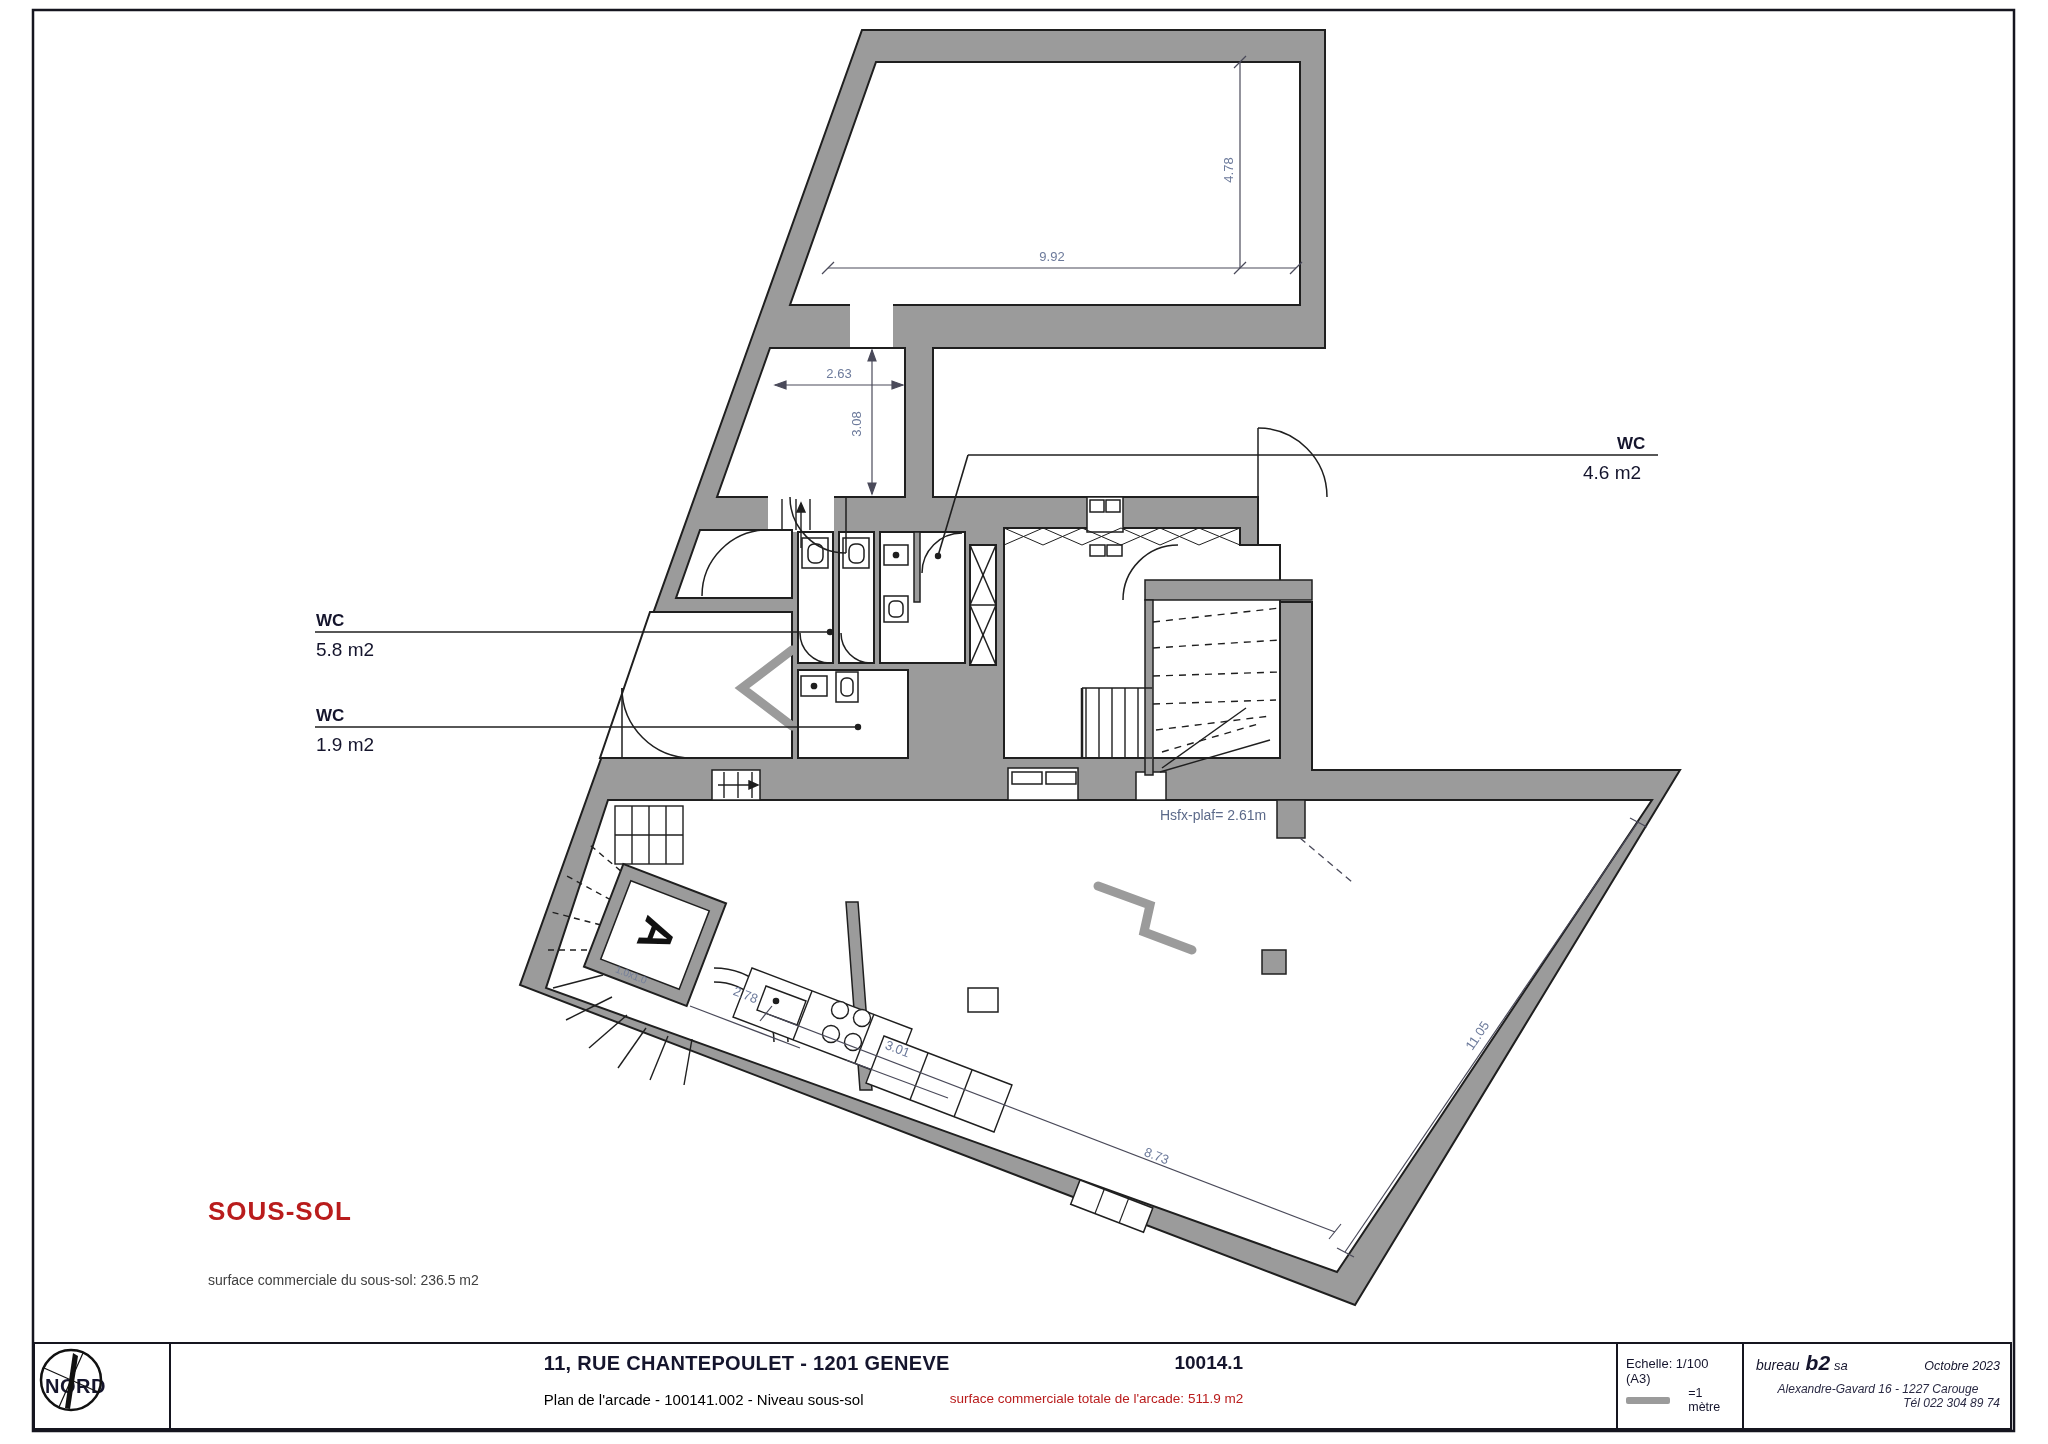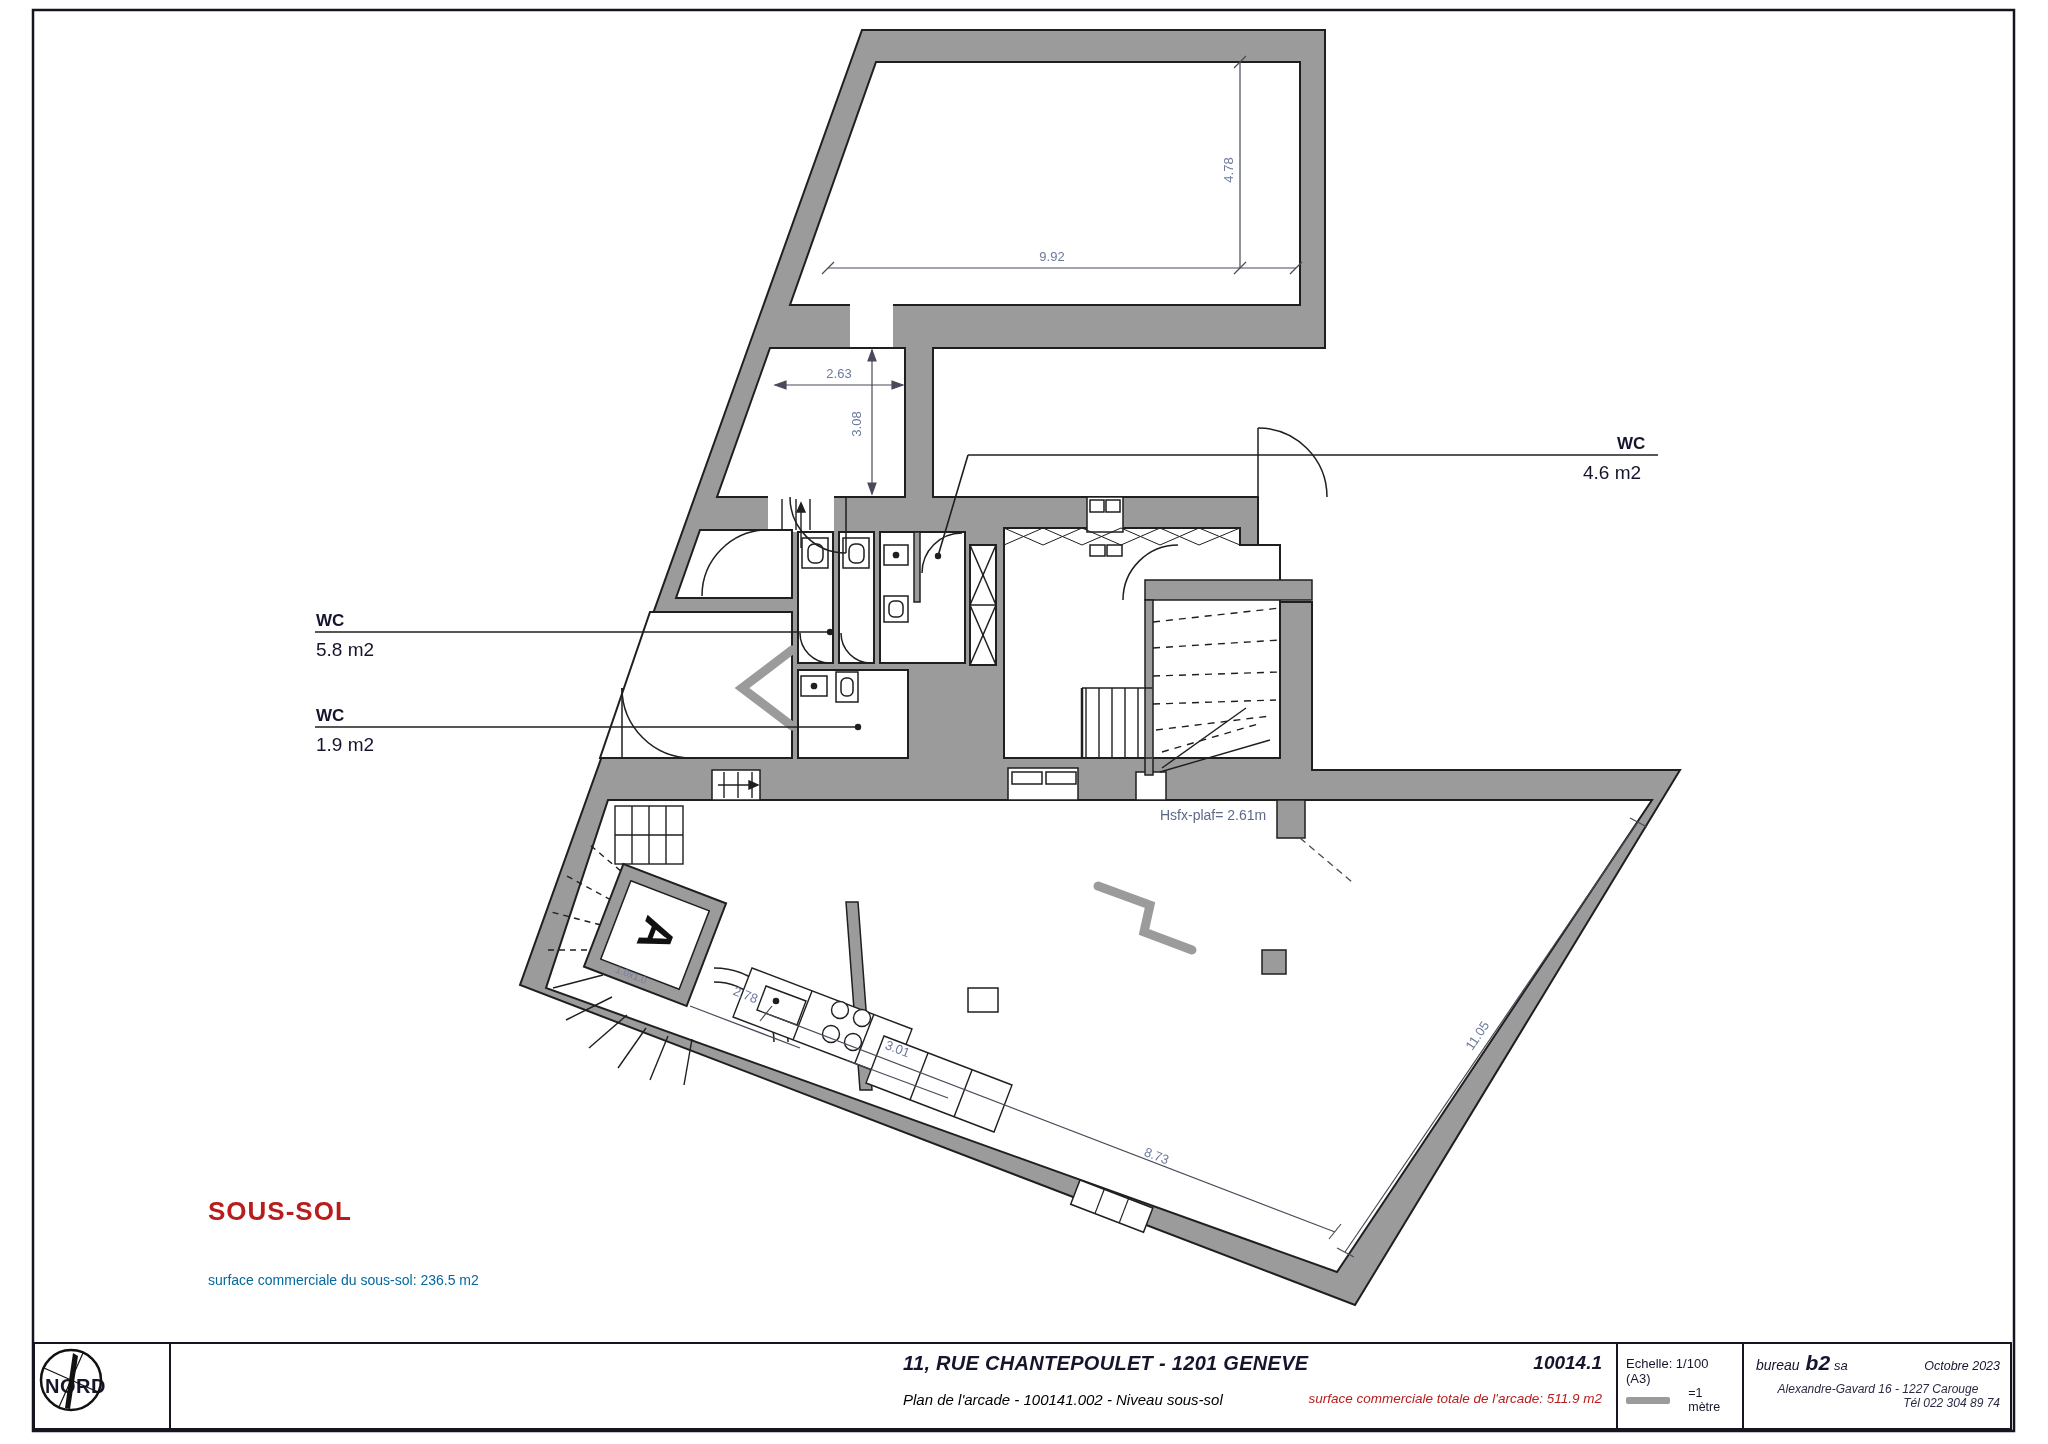--- a/index.html
+++ b/index.html
@@ -2,30 +2,30 @@
 <html><head>
 <meta charset="utf-8">
 <style>
   html,body{margin:0;padding:0;background:#ffffff;}
   .sheet{position:relative;width:2048px;height:1444px;background:#fff;
          font-family:"Liberation Sans",sans-serif;color:#15152d;overflow:hidden;}
   .sheet svg{position:absolute;left:0;top:0;}
   
   .level-title{position:absolute;left:208px;top:1196px;font-size:26px;font-weight:bold;
                letter-spacing:1px;color:#b91c1c;}
-  .level-note{position:absolute;left:208px;top:1272px;font-size:14px;color:#0369a1;}
+  .level-note{position:absolute;left:208px;top:1272px;font-size:14px;color:#404040;}
   
   .tblock{position:absolute;left:33px;top:1342px;width:1979px;height:88px;
           border:2px solid #15151f;display:flex;box-sizing:border-box;background:#fff;}
   .tb-cell{box-sizing:border-box;height:100%;}
   .tb-north{width:134px;display:flex;align-items:center;justify-content:flex-start;
             padding-left:10px;gap:4px;}
   .tb-north .nord{font-weight:bold;font-size:20px;letter-spacing:.5px;}
-  .tb-main{flex:1;border-left:2px solid #15151f;display:flex;justify-content:flex-end;
-           padding:8px 14px 6px 14px;font-style:italic;}
+  .tb-main{flex:1;border-left:2px solid #15151f;display:flex;justify-content:center;
+           padding:8px 14px 6px 14px;}
   .tb-main .col-l .addr{font-weight:bold;font-size:20px;letter-spacing:.3px;}
   .tb-main .col-l .info{font-size:15px;margin-top:16px;color:#000000;}
   .tb-main .col-r{text-align:right;}
   .tb-main .col-r .dnum{font-weight:bold;font-size:19px;}
   .tb-main .col-r .tarea{font-size:13.5px;margin-top:17px;color:#b91c1c;}
   .tb-scale{width:126px;border-left:2px solid #15151f;padding:8px 8px 6px 8px;
             display:flex;flex-direction:column;justify-content:center;}
   .tb-scale .slabel{font-size:13px;}
   .tb-scale .sbar-row{display:flex;align-items:center;gap:18px;padding-bottom:4px;}
   .tb-scale .sbar{width:48px;height:7px;background:#9b9b9b;border-radius:2px;}

